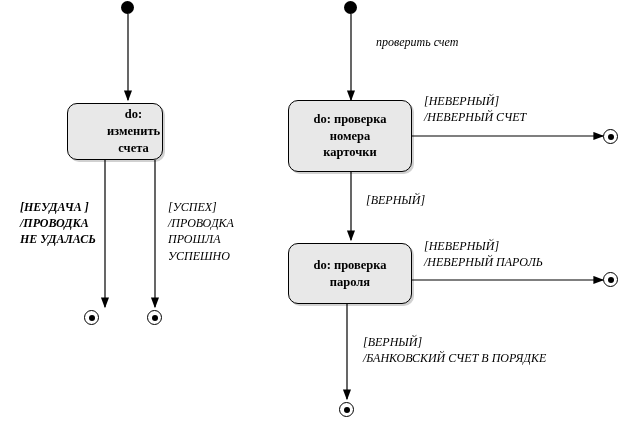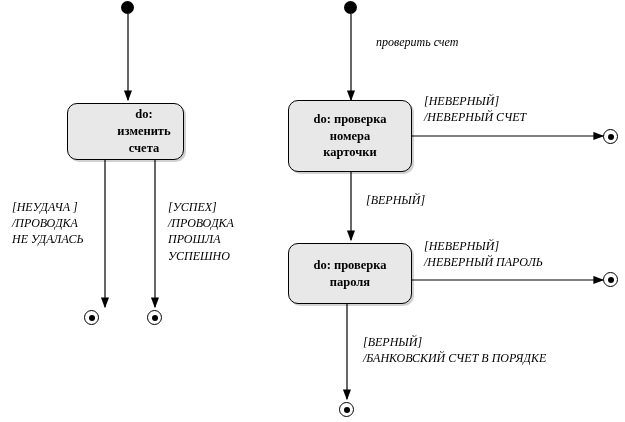--- a/index.html
+++ b/index.html
@@ -99,21 +99,21 @@
     <line x1="351" y1="14" x2="351" y2="100" stroke="#000000" stroke-width="1.2" marker-end="url(#arrow)"></line>
     <line x1="411" y1="136" x2="603" y2="136" stroke="#000000" stroke-width="1.2" marker-end="url(#arrow)"></line>
     <line x1="351" y1="172" x2="351" y2="240" stroke="#000000" stroke-width="1.2" marker-end="url(#arrow)"></line>
     <line x1="411" y1="280" x2="603" y2="280" stroke="#000000" stroke-width="1.2" marker-end="url(#arrow)"></line>
     <line x1="347" y1="304" x2="347" y2="399" stroke="#000000" stroke-width="1.2" marker-end="url(#arrow)"></line>
   </svg>
 
   <div class="start-dot" style="left:121px; top:1px;"></div>
   <div class="start-dot" style="left:344px; top:1px;"></div>
 
-  <div class="node" style="left:67px; top:103px; width:117px; height:57px;padding-left:43px;">
+  <div class="node" style="left:67px; top:103px; width:96px; height:57px;padding-left:43px;">
     <span class="lbl">do: изменить
 счета</span>
   </div>
 
   <div class="node" style="left:288px; top:100px; width:124px; height:72px;">
     <span class="lbl">do: проверка
 номера
 карточки</span>
   </div>
 
@@ -124,21 +124,21 @@
 
   <div class="end-dot" style="left:84px; top:310px;"></div>
   <div class="end-dot" style="left:147px; top:310px;"></div>
   <div class="end-dot" style="left:603px; top:129px;"></div>
   <div class="end-dot" style="left:603px; top:272px;"></div>
   <div class="end-dot" style="left:339px; top:402px;"></div>
 
 
   <div class="edge-label" style="left:366px; top:34px; width:160px;margin-left:10px;">проверить счет</div>
 
-  <div class="edge-label" style="left:12px; top:199px; width:96px;">[НЕУДАЧА ]
+  <div class="edge-label" style="left:20px; top:199px; width:96px;font-weight:bold;">[НЕУДАЧА ]
 /ПРОВОДКА
 НЕ УДАЛАСЬ</div>
 
   <div class="edge-label" style="left:168px; top:199px; width:100px;">[УСПЕХ]
 /ПРОВОДКА
 ПРОШЛА
 УСПЕШНО</div>
 
   <div class="edge-label" style="left:424px; top:93px; width:175px;">[НЕВЕРНЫЙ]
 /НЕВЕРНЫЙ СЧЕТ</div>

